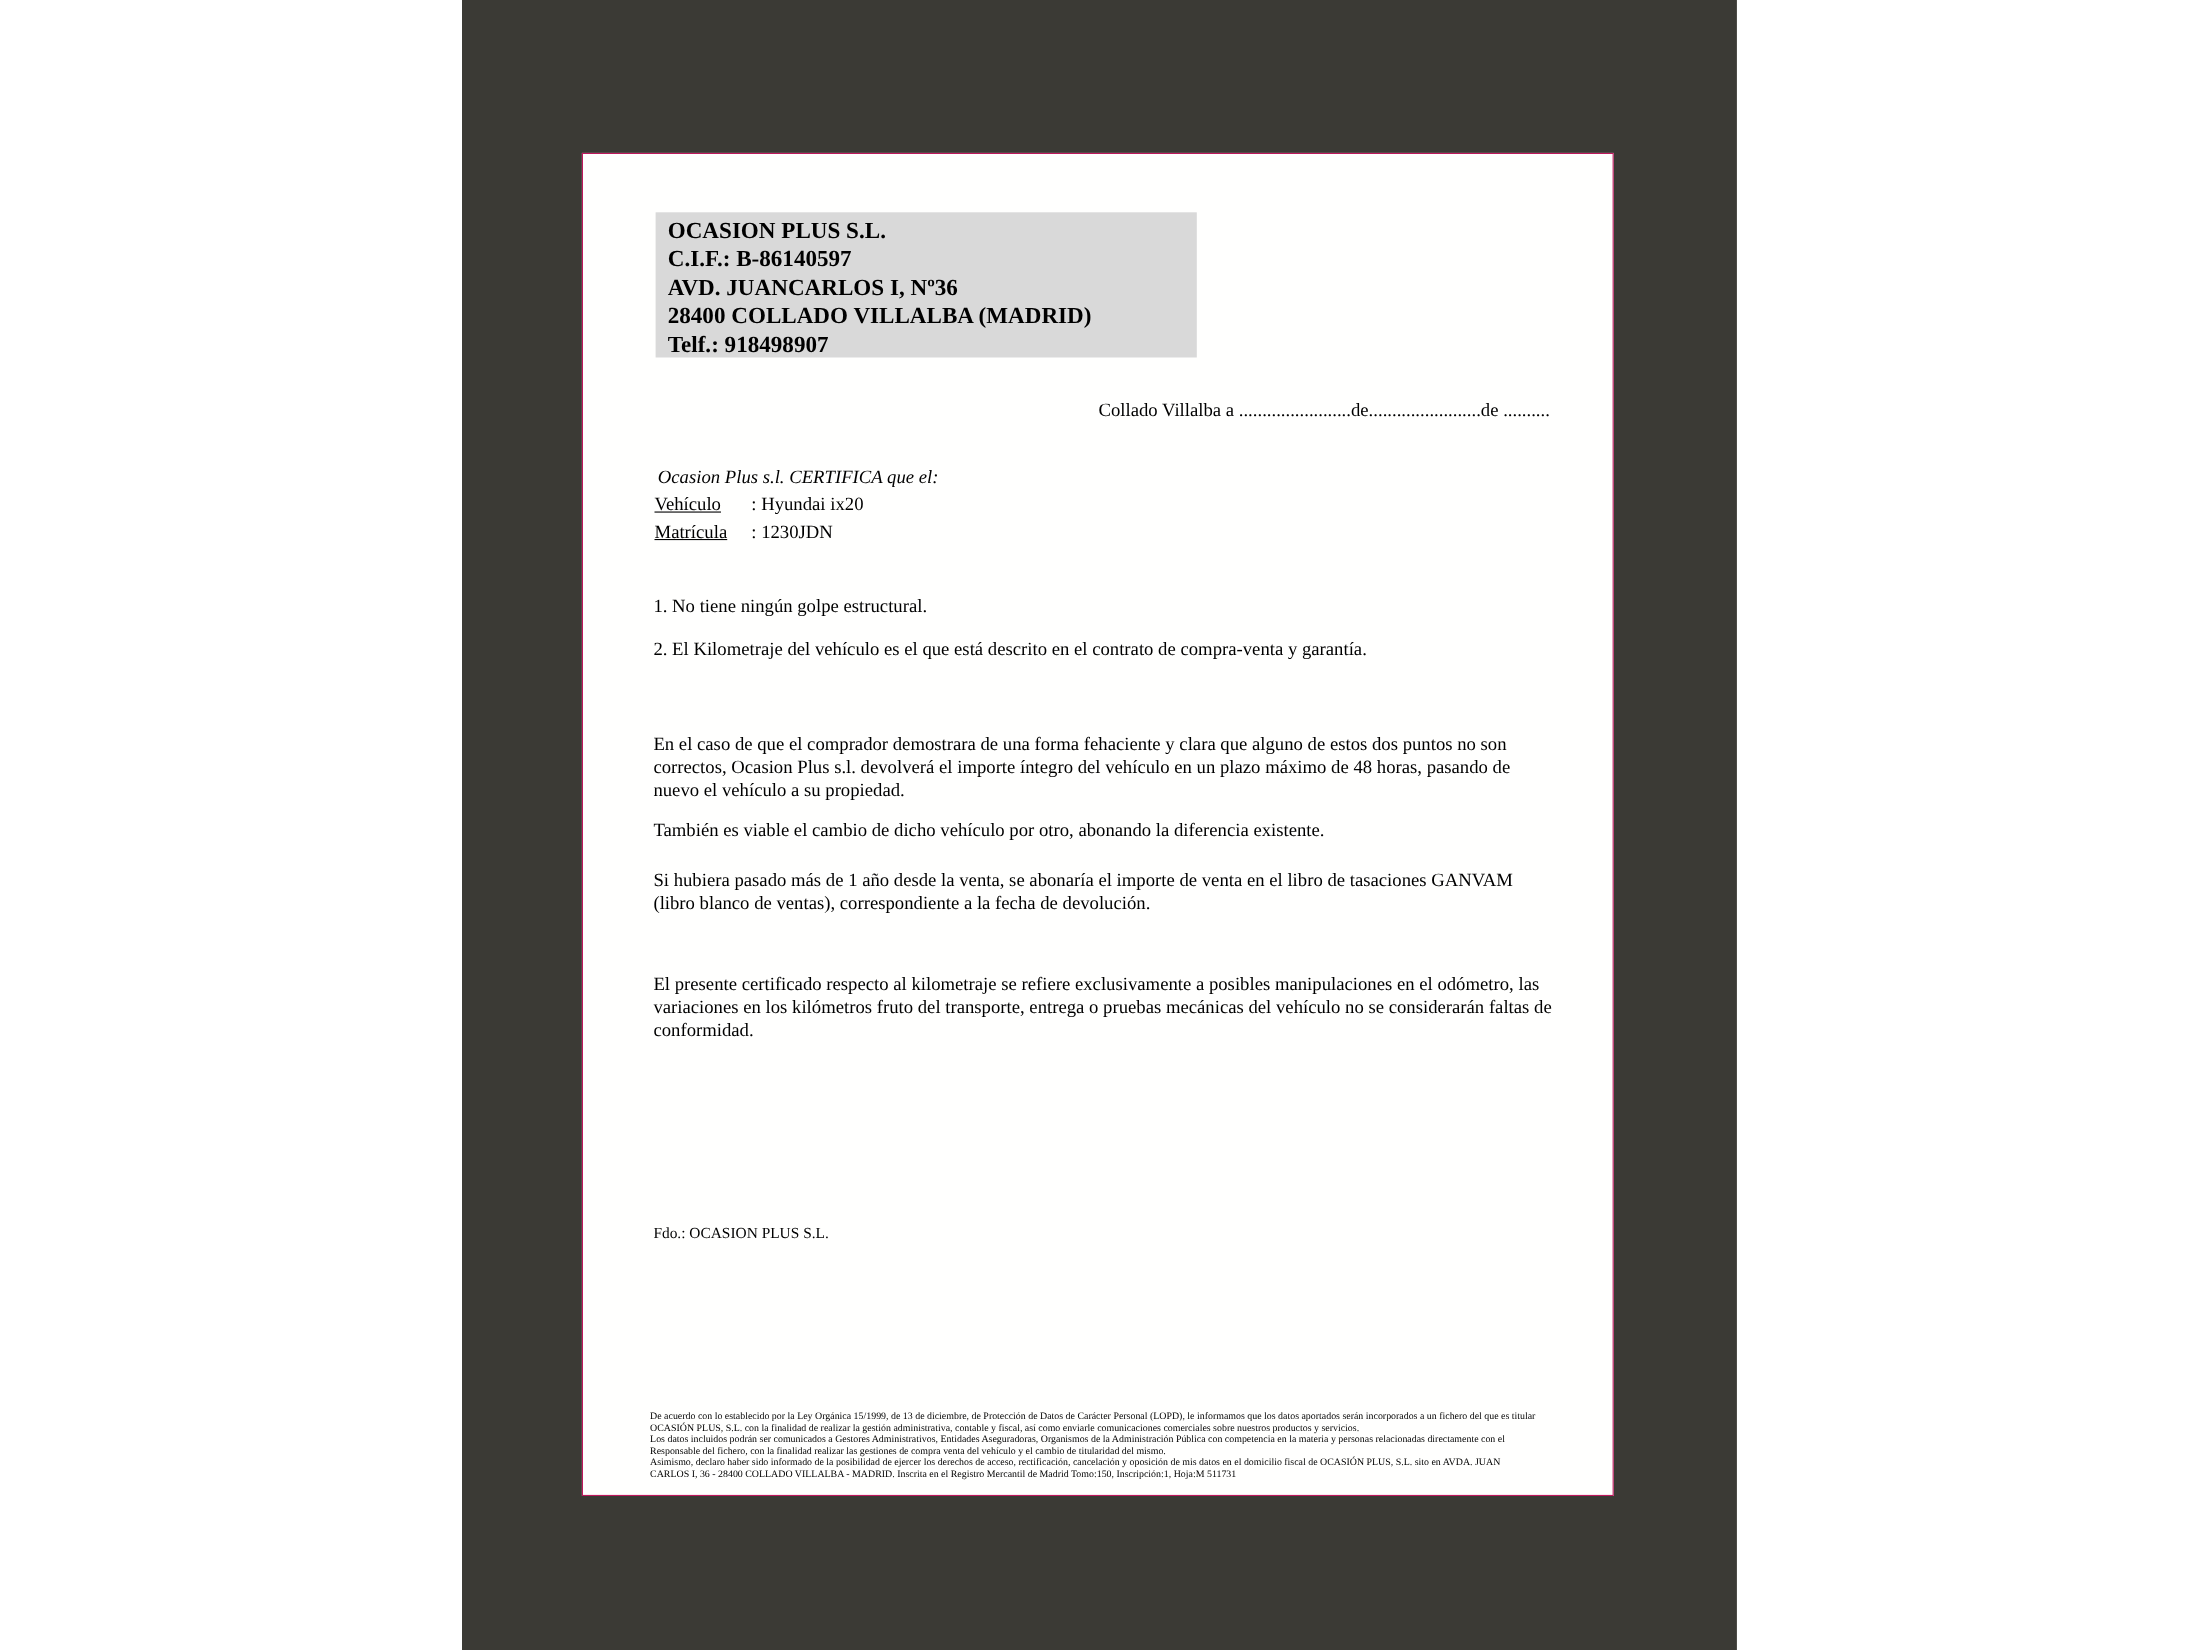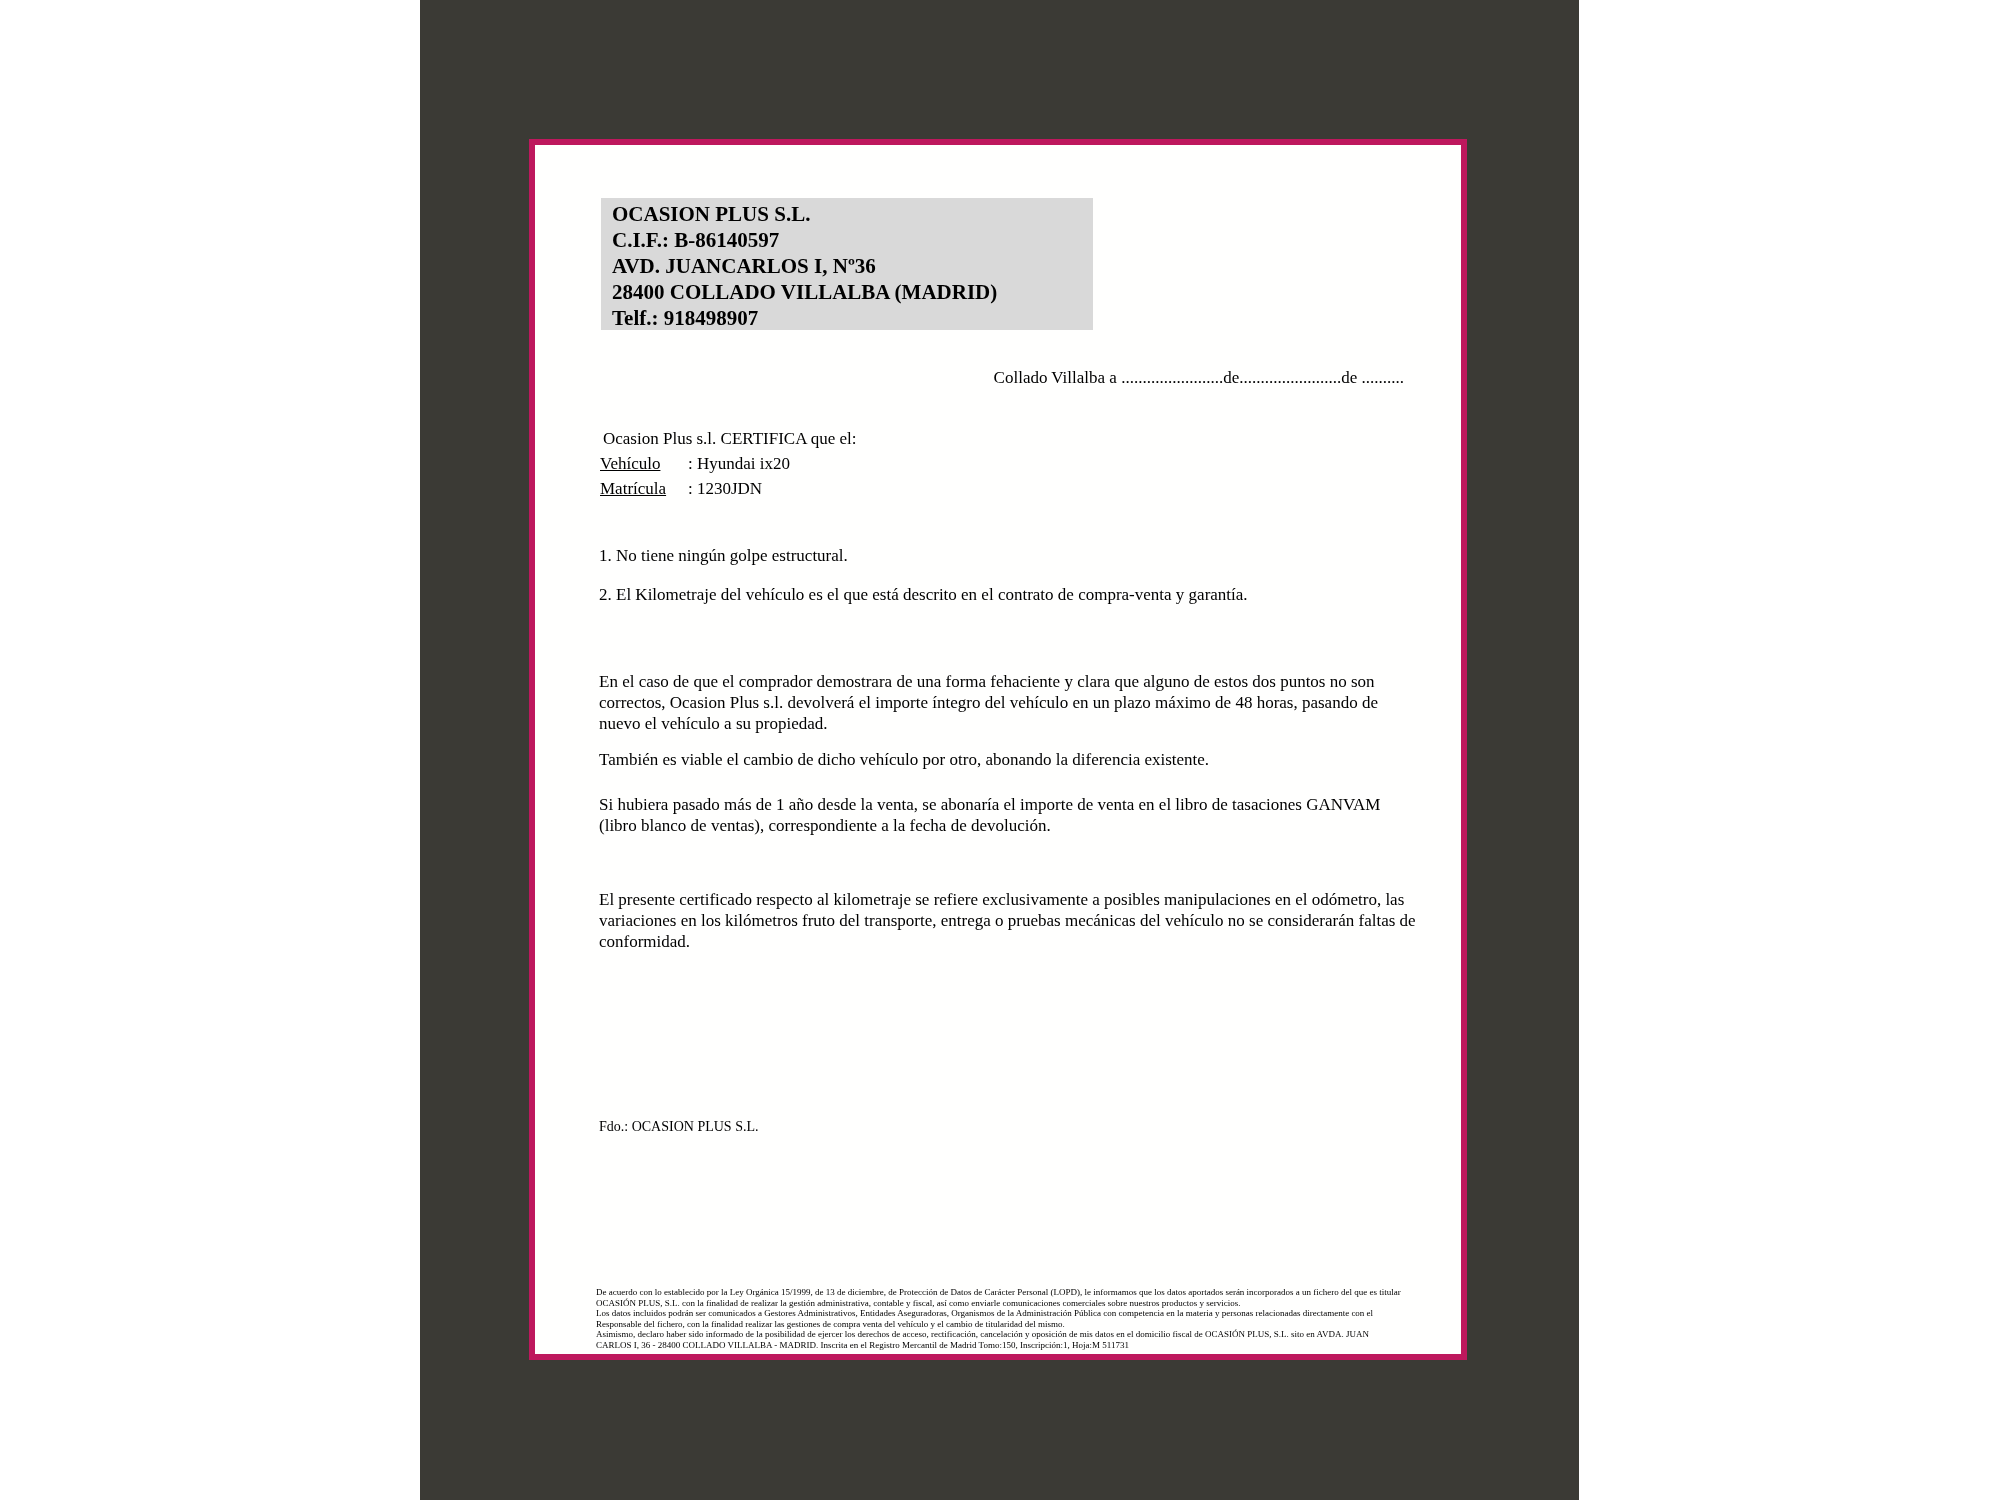--- a/index.html
+++ b/index.html
@@ -19,21 +19,21 @@
     width: 1159px; height: 1500px;
     background: #3b3a35;
   }
 
   
   .doc-page {
     position: absolute;
     left: 109px; top: 139px;
     width: 938px; height: 1221px;
     background: #fffffe;
-    border: 6px solid #be185d;
+    border: 1px solid #be185d;
     overflow: hidden;
   }
 
   
   .header-block {
     position: absolute;
     left: 66px; top: 53px;
     width: 492px; height: 132px;
     background: #d9d9d9;
     padding: 3px 0 0 11px;
@@ -50,21 +50,21 @@
     white-space: nowrap;
   }
 
   .certify {
     position: absolute;
     left: 65px; top: 281px;
     font-size: 17px;
     line-height: 25px;
     white-space: nowrap;
   }
-  .certify-intro { padding-left: 3px; }
+  .certify-intro { padding-left: 3px; font-style: italic; }
   .flabel { display: inline-block; min-width: 88px; }
   .u { text-decoration: underline; }
 
   .body-text {
     position: absolute;
     font-size: 17px;
     line-height: 21px;
   }
   .item1 { left: 64px; top: 400px; white-space: nowrap; }
   .item2 { left: 64px; top: 439px; white-space: nowrap; }

